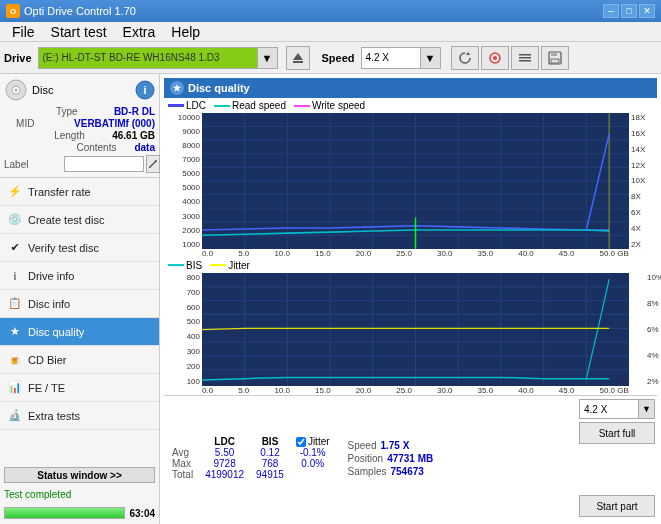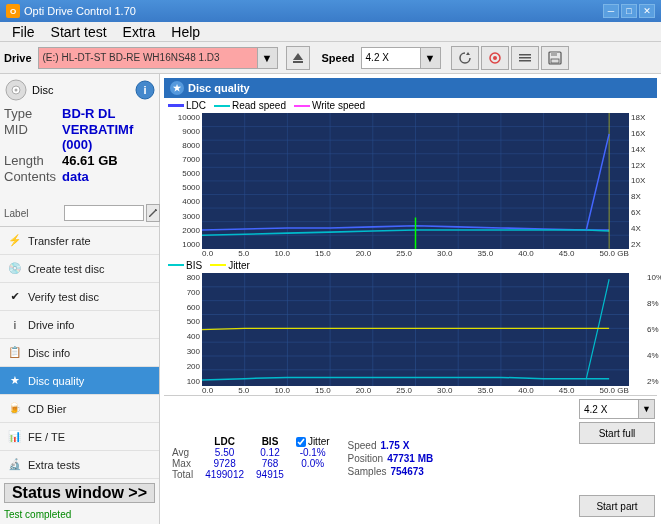--- a/index.html
+++ b/index.html
@@ -13,51 +13,51 @@
     .title-bar-controls { display: flex; gap: 2px; }
     .title-btn { width: 16px; height: 14px; background: #5a9fe0; border: 1px solid #7ab5e8; color: white; font-size: 9px; cursor: pointer; display: flex; align-items: center; justify-content: center; }
 
     
     .menu-bar { background: #f0f0f0; height: 20px; display: flex; align-items: center; border-bottom: 1px solid #ccc; padding: 0 4px; }
     .menu-item { padding: 2px 8px; cursor: pointer; font-size: 14px; }
 
     
     .drive-bar { background: #f0f0f0; height: 32px; display: flex; align-items: center; border-bottom: 1px solid #ccc; padding: 2px 4px; gap: 6px; }
     .drive-label { font-weight: bold; font-size: 11px; }
-    .drive-select { height: 22px; background: #fca5a5; border: 1px solid #aaa; padding: 1px 4px; font-size: 11px; display: flex; align-items: center; min-width: 220px; cursor: pointer; }
+    .drive-select { height: 22px; background: #84cc16; border: 1px solid #aaa; padding: 1px 4px; font-size: 11px; display: flex; align-items: center; min-width: 220px; cursor: pointer; }
     .drive-select-arrow { width: 20px; height: 22px; background: #e0e0e0; border: 1px solid #aaa; border-left: none; display: flex; align-items: center; justify-content: center; cursor: pointer; }
     .eject-btn { width: 24px; height: 24px; background: #e8e8e8; border: 1px solid #aaa; display: flex; align-items: center; justify-content: center; cursor: pointer; margin-left: 2px; }
     .speed-label { font-weight: bold; font-size: 11px; margin-left: 6px; }
     .speed-select { height: 22px; background: white; border: 1px solid #aaa; padding: 1px 4px; font-size: 11px; display: flex; align-items: center; width: 60px; cursor: pointer; }
     .action-btns { display: flex; gap: 2px; margin-left: 4px; }
     .action-btn { width: 28px; height: 24px; background: #e8e8e8; border: 1px solid #aaa; display: flex; align-items: center; justify-content: center; cursor: pointer; }
 
     
     .main { display: flex; height: calc(524px - 74px); }
 
     
     .sidebar { width: 160px; background: #f5f5f5; border-right: 1px solid #ccc; display: flex; flex-direction: column; }
     .disc-info-panel { padding: 4px; border-bottom: 1px solid #ccc; }
     .disc-header { display: flex; align-items: center; gap: 4px; margin-bottom: 4px; }
     .disc-icon { width: 24px; height: 24px; }
     .disc-title { font-weight: normal; font-size: 11px; }
-    .disc-row { display: flex; margin-bottom: 1px; font-size: 13px; }
+    .disc-row { display: flex; margin-bottom: 1px; font-size: 10px; justify-content: flex-end; }
     .disc-key { color: #555; width: 58px; flex-shrink: 0; }
     .disc-val { color: #0000cc; font-weight: bold; }
     .disc-val.black { color: #000; }
-    .label-row { display: flex; align-items: center; gap: 2px; font-size: 10px; margin-top: 20px; }
+    .label-row { display: flex; align-items: center; gap: 2px; font-size: 10px; margin-top: 2px; }
     .label-input { height: 16px; width: 80px; border: 1px solid #aaa; background: white; font-size: 10px; padding: 0 2px; }
     .label-btn { width: 18px; height: 18px; background: #e8e8e8; border: 1px solid #aaa; display: flex; align-items: center; justify-content: center; cursor: pointer; }
 
     .sidebar-nav { flex: 1; }
     .nav-item { height: 28px; display: flex; align-items: center; padding: 0 8px; cursor: pointer; font-size: 11px; border-bottom: 1px solid #e0e0e0; color: #222; gap: 6px; }
     .nav-item.active { background: #3a8fd6; color: white; }
     .nav-item-icon { width: 14px; height: 14px; display: flex; align-items: center; justify-content: center; flex-shrink: 0; }
 
-    .status-btn { height: 36px; margin: 4px; border: 1px solid #aaa; background: #e0e0e0; display: flex; align-items: center; justify-content: center; cursor: pointer; font-size: 16px; font-weight: bold; }
+    .status-btn { height: 16px; margin: 4px; border: 1px solid #aaa; background: #e0e0e0; display: flex; align-items: center; justify-content: center; cursor: pointer; font-size: 10px; font-weight: bold; }
     .status-bar-bottom { height: 18px; margin: 2px 4px; display: flex; align-items: center; gap: 4px; }
     .progress-bar-wrap { flex: 1; height: 12px; background: #ddd; border: 1px solid #aaa; }
     .progress-bar-fill { height: 100%; background: linear-gradient(to bottom, #80ee80, #30cc30); }
 
     
     .chart-area { flex: 1; background: white; display: flex; flex-direction: column; padding: 4px; }
     .chart-title-bar { background: #2a6fbc; color: white; padding: 2px 6px; display: flex; align-items: center; gap: 4px; font-weight: bold; font-size: 11px; height: 20px; }
     .chart-icon { width: 14px; height: 14px; background: #5599dd; border-radius: 7px; display: flex; align-items: center; justify-content: center; color: white; font-size: 9px; }
 
     .legend { display: flex; gap: 8px; font-size: 10px; align-items: center; padding: 2px 4px; }

